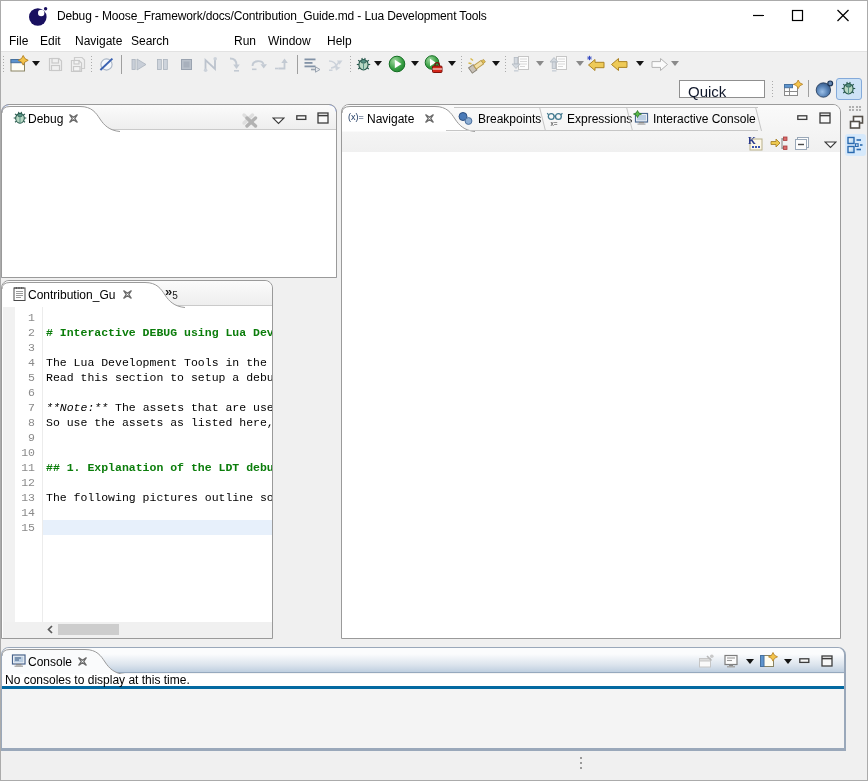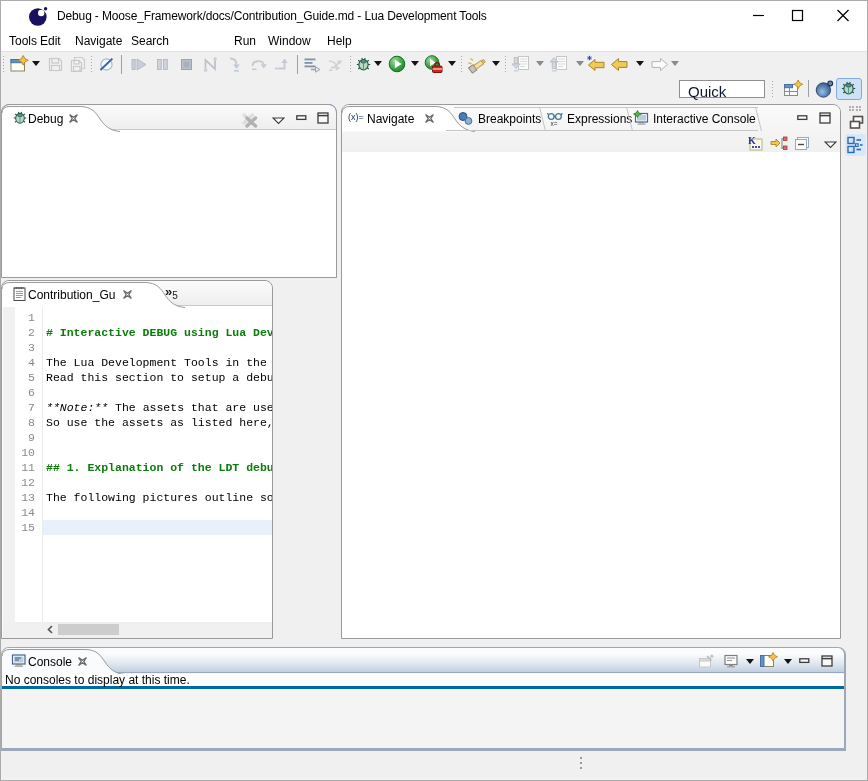--- a/index.html
+++ b/index.html
@@ -31,21 +31,21 @@
 </svg>
 <div id="titletxt" class="abs">Debug - Moose_Framework/docs/Contribution_Guide.md - Lua Development Tools</div>
 <svg class="abs" style="left:742px; top:0" width="126" height="31">
   <line x1="11" y1="15.5" x2="22" y2="15.5" stroke="#000" stroke-width="1.2"></line>
   <rect x="50.5" y="10.5" width="10" height="10" fill="none" stroke="#000" stroke-width="1.2"></rect>
   <line x1="95.5" y1="10" x2="106.5" y2="21" stroke="#000" stroke-width="1.2"></line>
   <line x1="106.5" y1="10" x2="95.5" y2="21" stroke="#000" stroke-width="1.2"></line>
 </svg>
 
 <div id="menubar" class="abs">
-  <span style="left:8px;">Tools</span>
+  <span style="left:8px;">File</span>
   <span style="left:39px;">Edit</span>
   <span style="left:74px;">Navigate</span>
   <span style="left:130px;">Search</span>
   <span style="left:180px;margin-top:47px;">Project</span>
   <span style="left:233px;">Run</span>
   <span style="left:267px;">Window</span>
   <span style="left:326px;">Help</span>
 </div>
 
 <div id="toolbar1" class="abs"></div>

